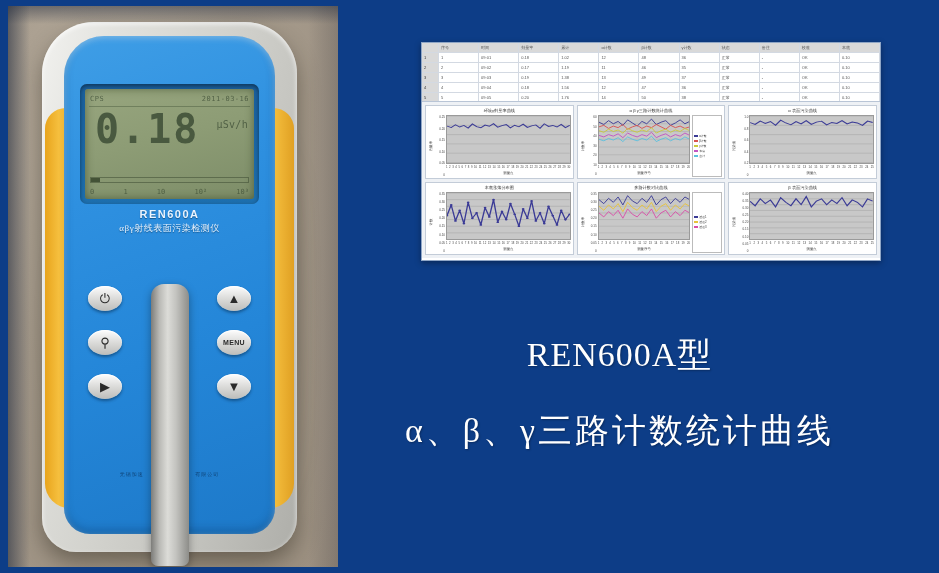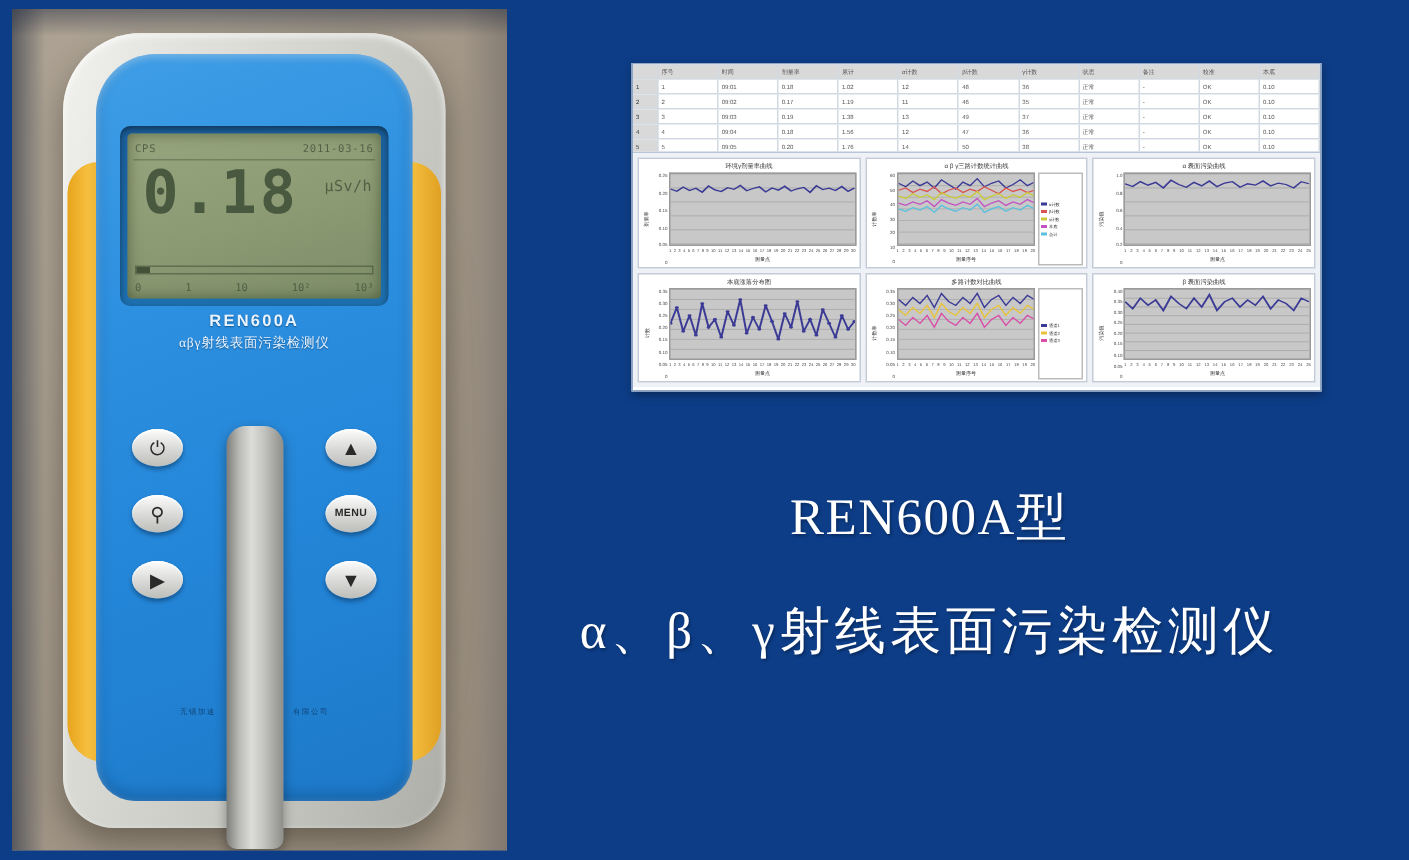--- a/index.html
+++ b/index.html
@@ -191,21 +191,21 @@
   .c-xlab{font-size:3.4px;text-align:center;color:#333;height:6px;}
   .c-legend{
     width:26px;border:1px solid #bbb;background:#fff;margin-left:2px;
     display:flex;flex-direction:column;justify-content:center;gap:1px;padding:1px;
   }
   .lg-item{display:flex;align-items:center;gap:1px;font-size:2.8px;color:#333;}
   .lg-sw{width:4px;height:2px;flex:0 0 4px;}
 
   
   .title-block{
-    position:absolute;left:300px;top:322px;width:639px;text-align:center;
+    position:absolute;left:300px;top:332px;width:639px;text-align:center;
     color:#ffffff;
   }
   .title-1{
     font-family:"Liberation Serif",serif;
     font-size:34px;letter-spacing:1px;
     text-shadow:1px 1px 2px rgba(0,0,0,.3);
   }
   .title-2{
     font-family:"Liberation Serif",serif;
     font-size:34px;letter-spacing:3px;margin-top:30px;
@@ -800,16 +800,16 @@
               </div>
               <div class="c-xlab">测量点</div>
             </div>
           </div>
         </div>
       </div>
   </div>
 
   <div class="title-block">
     <div class="title-1">REN600A型</div>
-    <div class="title-2">α、β、γ射线表面污染检测仪</div>
+    <div class="title-2">α、β、γ三路计数统计曲线</div>
   </div>
 
 </div>
 
 </body></html>

